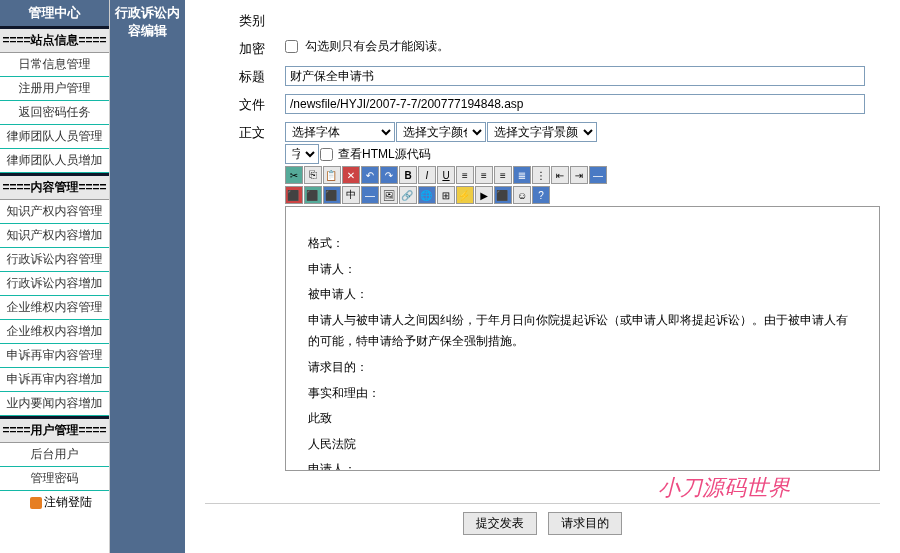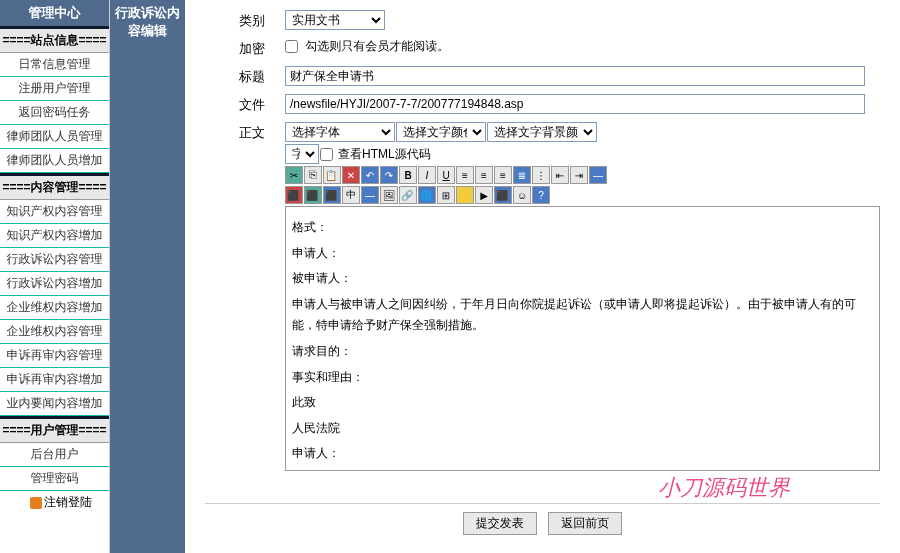--- a/index.html
+++ b/index.html
@@ -20,21 +20,21 @@
 select { border: 1px solid #7f9db9; padding: 1px 2px; font-size: 12px; background: #fff; }
 input[type="text"] { border: 1px solid #7f9db9; padding: 2px 4px; font-size: 12px; width: 580px; }
 input[type="checkbox"] { vertical-align: middle; margin-right: 4px; }
 .checkbox-label { font-size: 12px; }
 .toolbar-row { display: flex; gap: 1px; margin-bottom: 2px; align-items: center; }
 .tb-btn { width: 18px; height: 18px; border: 1px solid #999; background: #e8e8e8; display: inline-flex; align-items: center; justify-content: center; font-size: 10px; cursor: pointer; }
 .tb-btn.red { background: #c44; color: #fff; }
 .tb-btn.blue { background: #4a7ac4; color: #fff; }
 .tb-btn.green { background: #5a9; }
 .tb-btn.yellow { background: #ec4; }
-.editor-content { border: 1px solid #999; width: 595px; height: 265px; padding: 6px; font-size: 12px; line-height: 1.8; overflow-y: scroll; background: #fff; }
+.editor-content { border: 1px solid #999; width: 595px; height: 265px; padding: 22px; font-size: 12px; line-height: 1.8; overflow-y: scroll; background: #fff; }
 .editor-content p { margin: 4px 0; }
 .footer-btns { text-align: center; padding: 8px 0; border-top: 1px solid #ccc; }
 .btn { border: 1px solid #999; background: #e8e8e8; padding: 2px 12px; font-size: 12px; cursor: pointer; margin: 0 4px; }
 .watermark { position: absolute; right: 110px; bottom: 50px; color: #e91e63; font-size: 22px; font-style: italic; font-family: "KaiTi", serif; opacity: 0.8; pointer-events: none; }
 </style>
 </head>
 <body>
 
 <div class="container">
   <div class="sidebar">
@@ -45,45 +45,40 @@
     <a class="nav-item">注册用户管理</a>
     <a class="nav-item">返回密码任务</a>
     <a class="nav-item">律师团队人员管理</a>
     <a class="nav-item">律师团队人员增加</a>
 
     <div class="section-title">====内容管理====</div>
     <a class="nav-item">知识产权内容管理</a>
     <a class="nav-item">知识产权内容增加</a>
     <a class="nav-item">行政诉讼内容管理</a>
     <a class="nav-item">行政诉讼内容增加</a>
+    <a class="nav-item">企业维权内容管理</a>
     <a class="nav-item">企业维权内容增加</a>
-    <a class="nav-item">企业维权内容管理</a>
     <a class="nav-item">申诉再审内容管理</a>
     <a class="nav-item">申诉再审内容增加</a>
     <a class="nav-item">业内要闻内容增加</a>
 
     <div class="section-title">====用户管理====</div>
     <a class="nav-item">后台用户</a>
     <a class="nav-item">管理密码</a>
     <div class="logout-item">
       <span class="logout-icon"></span><span>注销登陆</span>
     </div>
   </div>
 
   <div class="main">
     <div class="main-header">行政诉讼内容编辑</div>
     <div class="form-area">
 
       <div class="form-row">
         <div class="form-label">类别</div>
-        <div class="form-control">
-          <select style="width:100px">
-            <option>实用文书</option>
-          </select>
-        </div>
       </div>
 
       <div class="form-row">
         <div class="form-label">加密</div>
         <div class="form-control">
           <input type="checkbox" style="">
           <span class="checkbox-label">勾选则只有会员才能阅读。</span>
         </div>
       </div>
 
@@ -164,19 +159,19 @@
             <p>事实和理由：</p>
             <p>此致</p>
             <p>人民法院</p>
             <p>申请人：</p>
           </div>
         </div>
       </div>
 
       <div class="footer-btns">
         <button class="btn">提交发表</button>
-        <button class="btn">返回前页</button>
+        <button class="btn">请求目的</button>
       </div>
     </div>
   </div>
 </div>
 
 <div class="watermark">小刀源码世界</div>
 
 </body></html>

